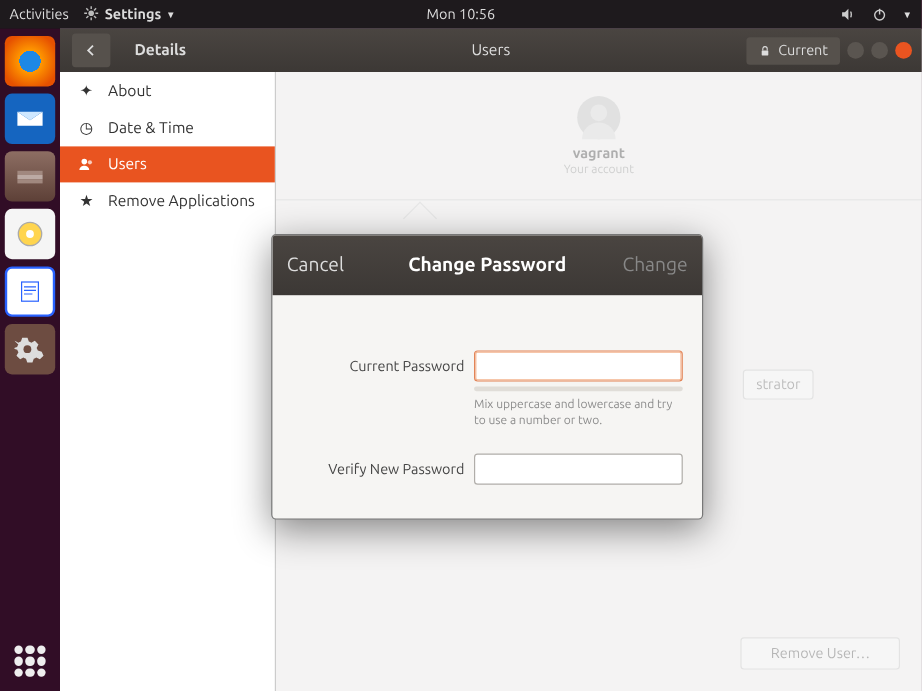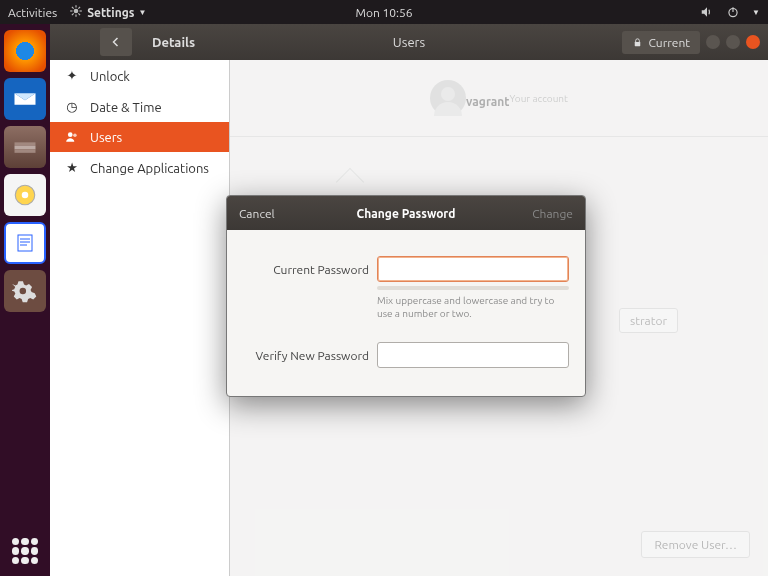--- a/index.html
+++ b/index.html
@@ -15,53 +15,53 @@
 .launcher .icon { width:42px; height:42px; border-radius:6px; display:flex; align-items:center; justify-content:center; font-size:22px; }
 .firefox { background:radial-gradient(circle,#1e88e5 30%,#ff9800 30%,#e65100 80%); }
 .thunder { background:#1565c0; color:#fff; }
 .files { background:linear-gradient(#8d6e63,#5d4037); }
 .disk { width:42px; height:42px; border-radius:6px; display:flex; align-items:center; justify-content:center; background:#f5f5f5; }
 .writer { background:#fff; border:2px solid #2962ff; }
 .syssettings { background:#6d4c41; color:#fff; }
 .apps-grid { position:absolute; left:12px; bottom:12px; width:26px; height:26px; display:grid; grid-template-columns:repeat(3,1fr); grid-template-rows:repeat(3,1fr); gap:2px; }
 .apps-grid span { background:#eee; border-radius:50%; }
 .window { position:absolute; left:50px; top:24px; width:718px; height:552px; background:#f2f1f0; }
-.win-header { height:36px; background:linear-gradient(#4a4541,#3c3835); display:flex; align-items:center; color:#ddd; font-size:13px; position:relative;padding-left:40px; }
+.win-header { height:36px; background:linear-gradient(#4a4541,#3c3835); display:flex; align-items:center; color:#ddd; font-size:13px; position:relative; }
 .back-btn { width:32px; height:28px; margin-left:10px; background:#56514c; border-radius:3px; display:flex; align-items:center; justify-content:center; }
 .header-title { margin-left:20px; font-weight:bold; }
 .header-center { position:absolute; left:50%; transform:translateX(-50%); color:#ddd; }
 .winbtns { position:absolute; right:8px; display:flex; align-items:center; gap:6px; }
 .unlock-btn { background:#56514c; padding:5px 10px; border-radius:3px; display:flex; gap:6px; align-items:center; font-size:12px; }
 .circlebtn { width:14px; height:14px; border-radius:50%; background:#5a5550; }
 .closebtn { width:14px; height:14px; border-radius:50%; background:#e95420; }
 .body { display:flex; height:516px; }
 .sidebar { width:180px; background:#fff; border-right:1px solid #ccc; }
 .sidebar-item { padding:8px 14px; display:flex; align-items:center; gap:10px; font-size:13px; color:#333; cursor:pointer; }
 .sidebar-item.active { background:#e95420; color:#fff; }
 .sidebar-item .ico { width:16px; display:inline-flex; justify-content:center; font-size:13px; }
 .main { flex:1; background:#f2f1f0; position:relative; }
 .users-row { display:flex; gap:180px; padding:20px 0 10px 0; justify-content:center; }
-.user-card { display:flex; align-items:center; }
+.user-card { display:flex; flex-direction:column; align-items:center; }
 .avatar { width:36px; height:36px; border-radius:50%; background:#bdbdbd; position:relative; }
 .avatar::before { content:""; position:absolute; left:50%; top:7px; width:14px; height:14px; background:#d7d7d7; border-radius:50%; transform:translateX(-50%); }
 .avatar::after { content:""; position:absolute; left:50%; bottom:0; width:28px; height:14px; background:#d7d7d7; border-radius:14px 14px 0 0; transform:translateX(-50%); }
 .user-name { font-size:12px; font-weight:bold; margin-top:6px; color:#2c2c2c; }
 .user-sub { font-size:10px; color:#888; }
 .pointer { position:absolute; left:110px; top:112px; width:20px; height:20px; background:#f2f1f0; border-left:1px solid #ccc; border-top:1px solid #ccc; transform:rotate(45deg); }
 .divider { height:1px; background:#ccc; margin-top:10px; }
 .dim-overlay { position:absolute; inset:0; background:rgba(245,245,245,0.65); }
-.btn-ghost { border:1px solid #c3c3c3; background:#fafafa; border-radius:3px; padding:6px 12px; font-size:12px; color:#444;margin-top:44px; }
+.btn-ghost { border:1px solid #c3c3c3; background:#fafafa; border-radius:3px; padding:6px 24px; font-size:12px; color:#444;margin-top:44px; }
 .remove-user { position:absolute; right:18px; bottom:18px; }
 .admin-chip { position:absolute; right:90px; top:248px; border:1px solid #c3c3c3; background:#fafafa; border-radius:3px; padding:5px 10px; font-size:12px; color:#555; }
 .modal { position:absolute; left:226px; top:195px; width:360px; background:#f6f5f3; border:1px solid #777; box-shadow:0 8px 30px rgba(0,0,0,0.45); border-radius:4px; overflow:hidden; }
-.modal-header { height:34px; background:linear-gradient(#4a4541,#3c3835); color:#ddd; display:flex; align-items:center; justify-content:space-between; padding:0 12px; font-size:12px; }
+.modal-header { height:50px; background:linear-gradient(#4a4541,#3c3835); color:#ddd; display:flex; align-items:center; justify-content:space-between; padding:0 12px; font-size:16px; }
 .modal-header .mh-center { position:absolute; left:50%; transform:translateX(-50%); color:#fff; font-weight:700; }
 .modal-header .mh-left { cursor:pointer; }
 .modal-header .mh-right { color:#888; }
-.modal-body { padding:14px 16px 28px 14px; }
+.modal-body { padding:14px 16px 28px 32px;margin-top:20px; }
 .form-row { display:flex; align-items:center; gap:8px; margin-top:12px; }
 .form-row label { width:128px; text-align:right; font-size:12px; color:#444; }
 .form-row input { flex:1; height:26px; border:1px solid #b0ada9; border-radius:3px; padding:0 6px; font-size:12px; background:#fff; }
 .form-row input.focused { border:1px solid #e28457; box-shadow:inset 0 0 0 1px #f3b48f; }
 .key-icon { position:absolute; right:24px; font-size:12px; color:#555; pointer-events:none; }
 .strength { margin-left:136px; margin-top:4px; height:4px; background:#e0ddd8; border-radius:2px; }
 .hint { margin-left:136px; margin-top:4px; font-size:10px; color:#8c8c8c; max-width:200px; line-height:1.3; }
 svg { display:block; }
 </style>
 </head>
@@ -178,39 +178,39 @@
       <div class="circlebtn"></div>
       <div class="circlebtn"></div>
       <div class="closebtn"></div>
     </div>
   </div>
 
   <div class="body">
     <div class="sidebar">
       <div class="sidebar-item">
         <span class="ico">✦</span>
-        <span>Unlock</span>
+        <span>About</span>
       </div>
       <div class="sidebar-item">
         <span class="ico">◷</span>
         <span>Date &amp; Time</span>
       </div>
       <div class="sidebar-item active">
         <span class="ico">
           <svg width="14" height="14" viewBox="0 0 24 24" fill="#fff">
               <circle cx="9" cy="8" r="4"></circle>
               <path d="M2 20c0-4 4-6 7-6s7 2 7 6"></path>
               <circle cx="17" cy="9" r="3" opacity=".7"></circle>
             </svg>
         </span>
         <span>Users</span>
       </div>
       <div class="sidebar-item">
         <span class="ico">★</span>
-        <span>Change Applications</span>
+        <span>Remove Applications</span>
       </div>
     </div>
 
     <div class="main">
       <div class="users-row">
         <div class="user-card">
           <div class="avatar"></div>
           <div class="user-name">vagrant</div>
           <div class="user-sub">Your account</div>
         </div>

